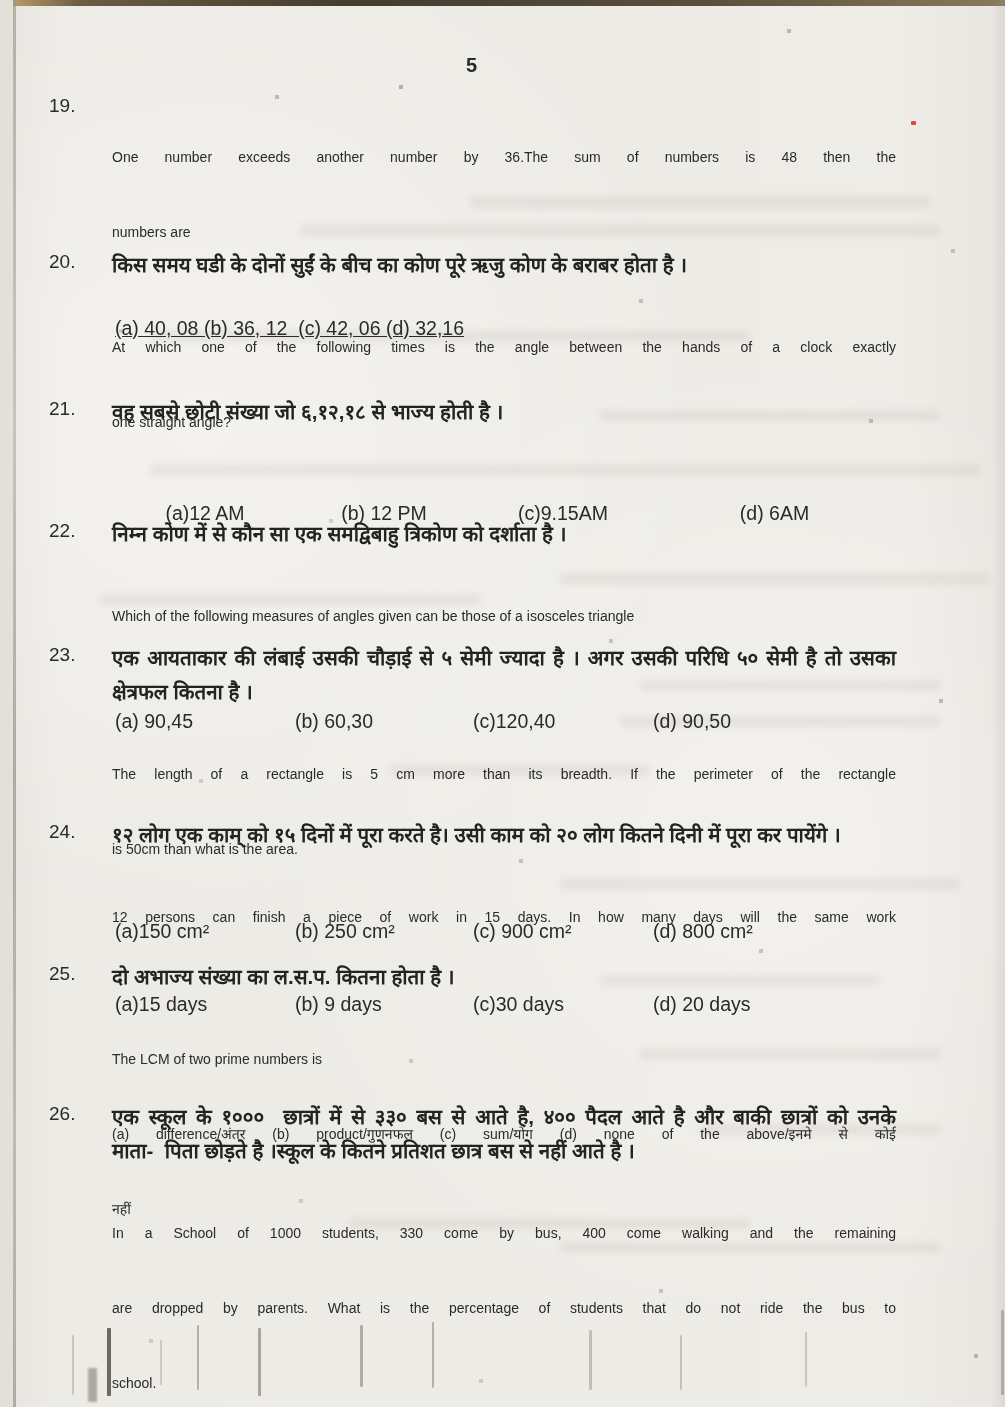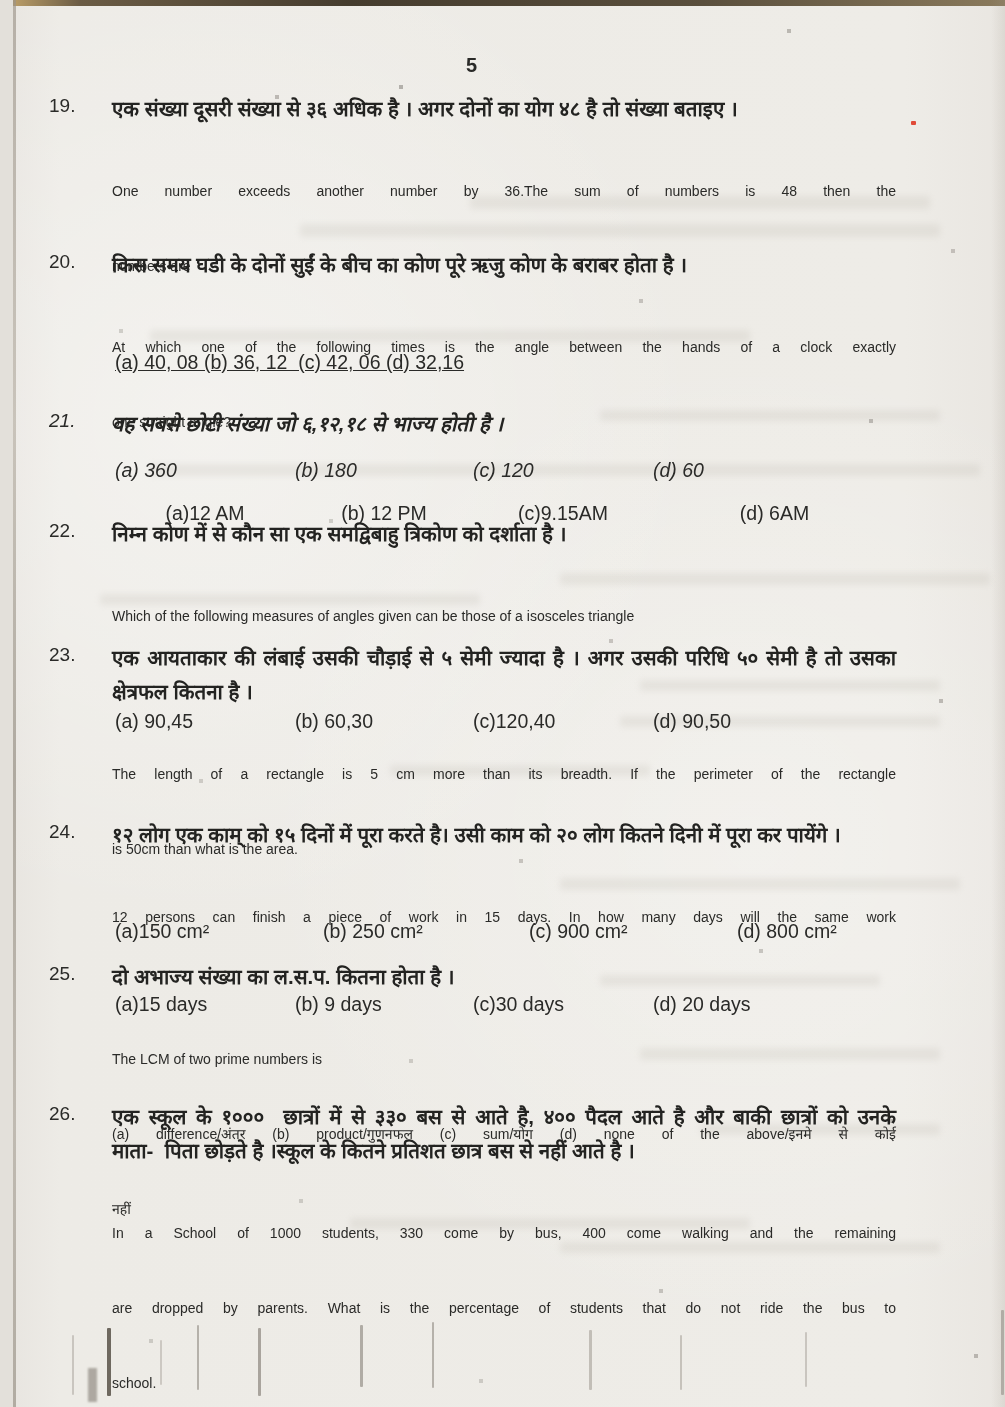--- a/index.html
+++ b/index.html
@@ -85,21 +85,20 @@
 <div class="ghost" style="left:640px;top:1048px;width:300px;height:12px;"></div>
 <div class="ghost" style="left:700px;top:1124px;width:240px;height:11px;"></div>
 <div class="ghost" style="left:350px;top:1218px;width:400px;height:11px;"></div>
 <div class="ghost" style="left:560px;top:1242px;width:380px;height:11px;"></div>
 
 <div class="red-dot"></div>
 <div class="page-number">5</div>
 
 <section class="q" style="top:92px;">
   <span class="qnum">19.</span>
-  <div class="hi">एक संख्या दूसरी संख्या से ३६ अधिक है । अगर दोनों का योग ४८ है तो संख्या बताइए ।</div>
   <div class="en">
     <div class="jline">One number exceeds another number by 36.The sum of numbers is 48 then the</div>
     <div>numbers are</div>
   </div>
   <div class="optsline" style="margin-top:22px;">(a) 40, 08 (b) 36, 12  (c) 42, 06 (d) 32,16</div>
 </section>
 
 <section class="q" style="top:248px;">
   <span class="qnum">20.</span>
   <div class="hi">किस समय घडी के दोनों सुईं के बीच का कोण पूरे ऋजु कोण के बराबर होता है ।</div>
@@ -108,29 +107,23 @@
     <div>one straight angle?</div>
   </div>
   <div class="opts" style="margin-top:17px;text-align:center;">
     <span>(a)12 AM</span>
     <span>(b) 12 PM</span>
     <span>(c)9.15AM</span>
     <span>(d) 6AM</span>
   </div>
 </section>
 
-<section class="q" style="top:407px;font-style:italic;">
+<section class="q" style="top:395px;">
   <span class="qnum">21.</span>
   <div class="hi">वह सबसे छोटी संख्या जो ६,१२,१८ से भाज्य होती है ।</div>
-  <div class="opts" style="margin-top:18px;">
-    <span>(a) 360</span>
-    <span>(b) 180</span>
-    <span>(c) 120</span>
-    <span>(d) 60</span>
-  </div>
 </section>
 
 <section class="q" style="top:517px;">
   <span class="qnum">22.</span>
   <div class="hi">निम्न कोण में से कौन सा एक समद्विबाहु त्रिकोण को दर्शाता है ।</div>
   <div class="en">
     <div>Which of the following measures of angles given can be those of a isosceles triangle</div>
   </div>
   <div class="opts" style="margin-top:31px;">
     <span>(a) 90,45</span>
@@ -141,21 +134,21 @@
 </section>
 
 <section class="q" style="top:641px;">
   <span class="qnum">23.</span>
   <div class="hi jline">एक आयताकार की लंबाई उसकी चौड़ाई से ५ सेमी ज्यादा है । अगर उसकी परिधि ५० सेमी है तो उसका</div>
   <div class="hi">क्षेत्रफल कितना है ।</div>
   <div class="en">
     <div class="jline">The length of a rectangle is 5 cm more than its breadth. If the perimeter of the rectangle</div>
     <div>is 50cm than what is the area.</div>
   </div>
-  <div class="opts" style="margin-top:8px;gap:28px;">
+  <div class="opts" style="margin-top:8px;">
     <span>(a)150 cm²</span>
     <span>(b) 250 cm²</span>
     <span>(c) 900 cm²</span>
     <span>(d) 800 cm²</span>
   </div>
 </section>
 
 <section class="q" style="top:818px;">
   <span class="qnum">24.</span>
   <div class="hi">१२ लोग एक काम् को १५ दिनों में पूरा करते है। उसी काम को २० लोग कितने दिनी में पूरा कर पायेंगे ।</div>

